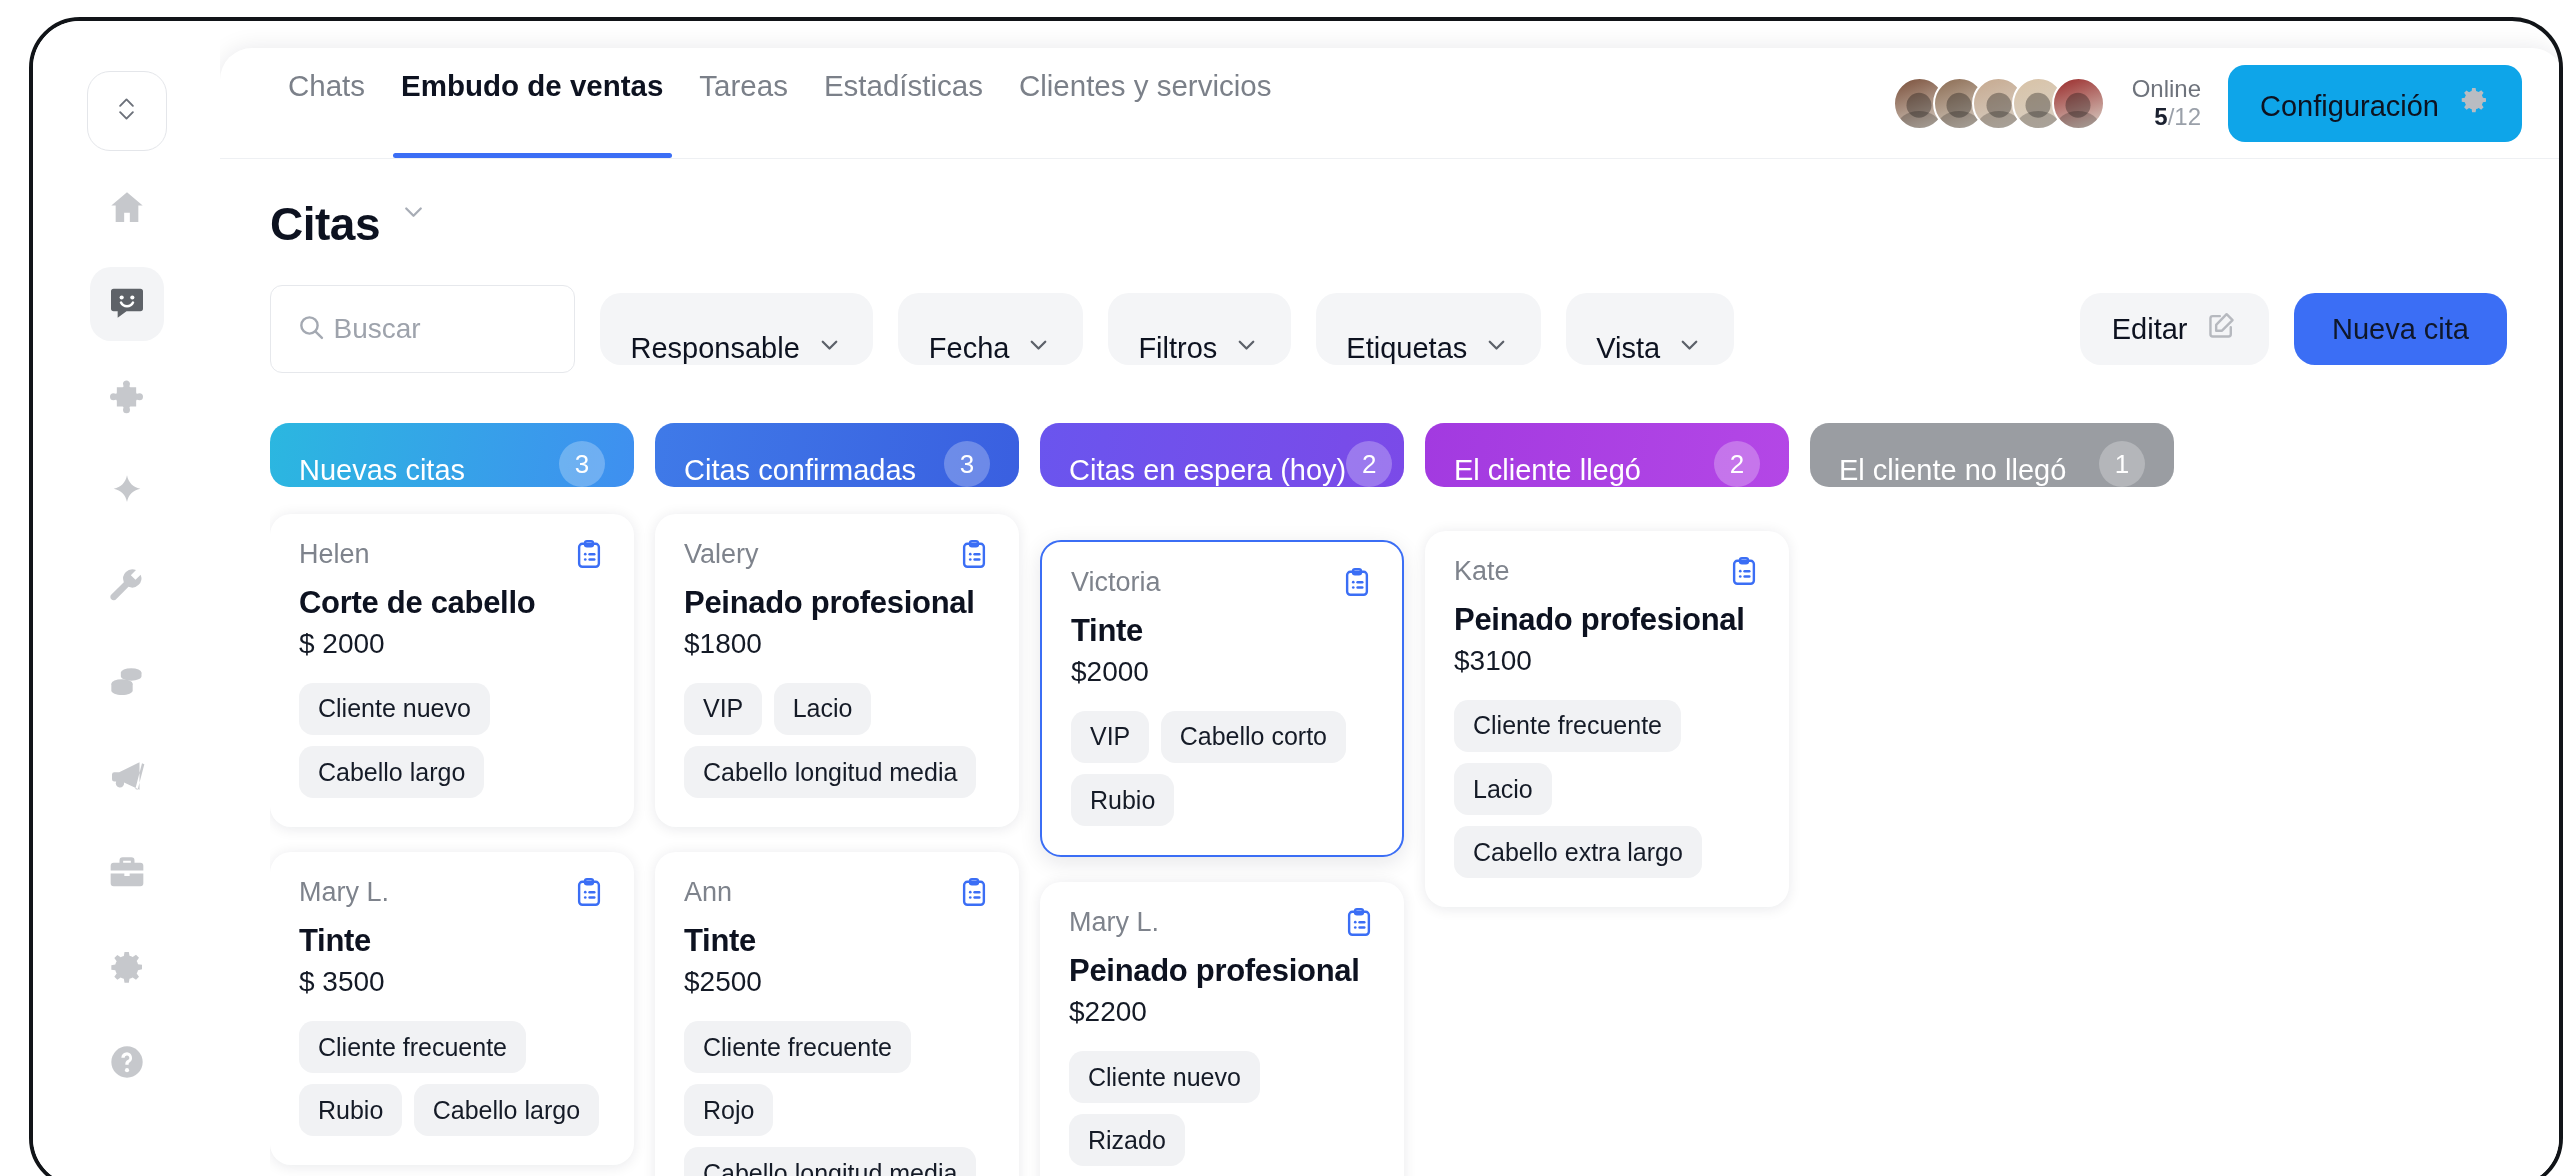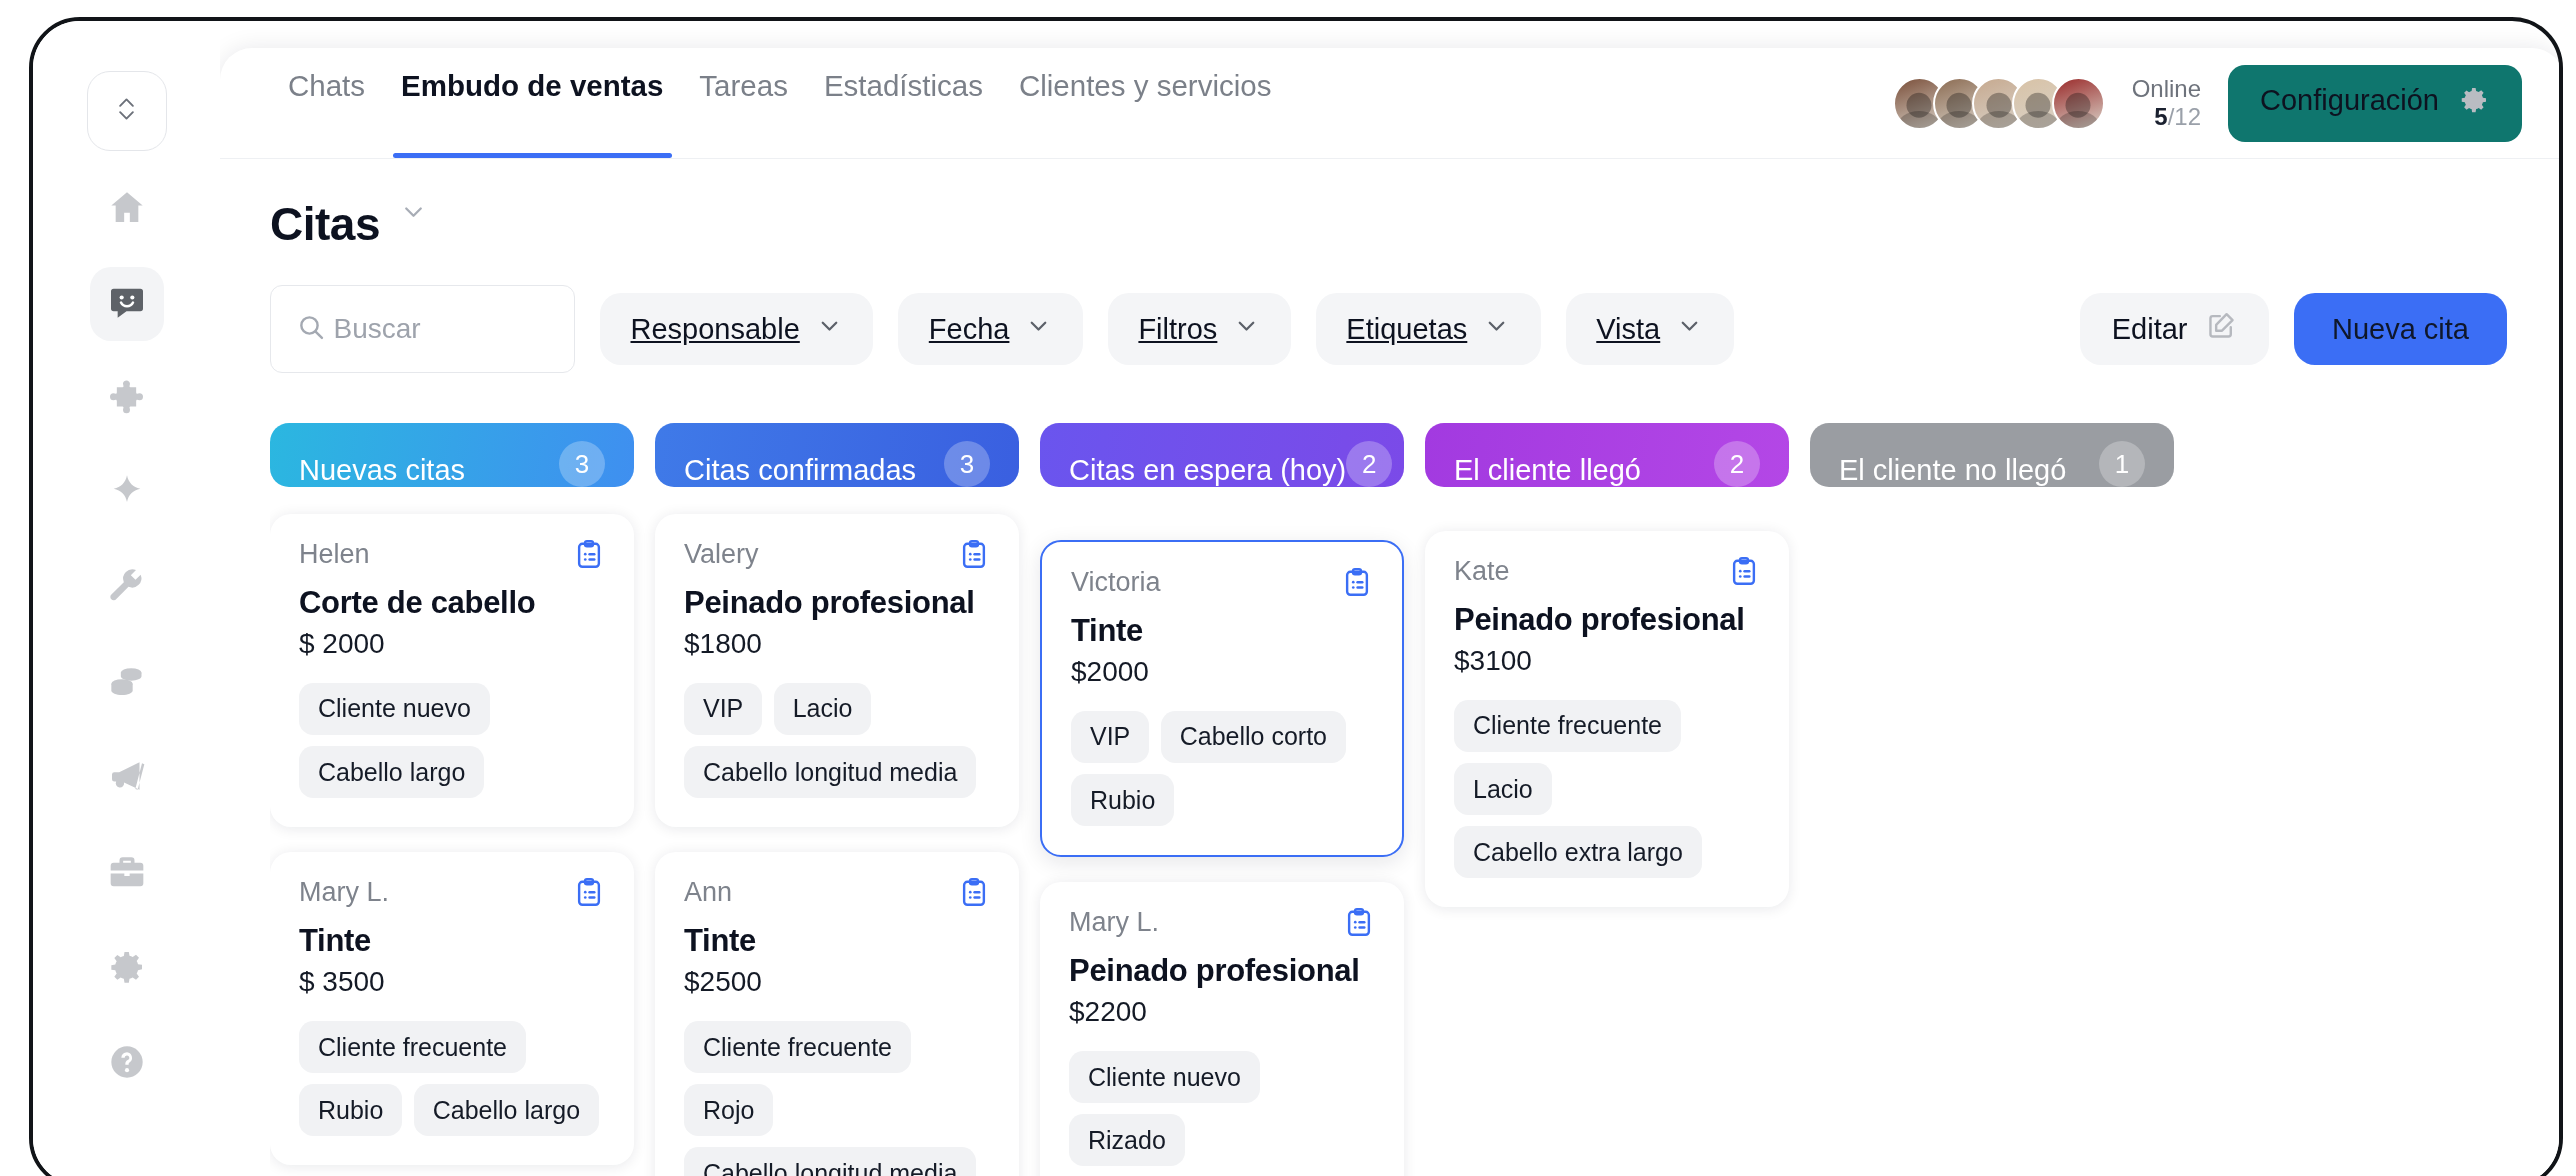--- a/index.html
+++ b/index.html
@@ -125,22 +125,22 @@
     background: rgba(0,0,0,0.22);
   }
   #online-block {
     font-size: 24px; color: #6e737c; line-height: 1.18;
     white-space: nowrap;
     text-align: right;
   }
   #online-block .count { color: #1b2130; font-weight: 600; font-size: 24px; }
   #online-block .count .slash { color: #9aa0a9; font-weight: 400; }
   #settings-btn {
-    display: flex; align-items: flex-start; gap: 19px;
-    background: #0f766e;
+    display: flex; align-items: flex-end; gap: 19px;
+    background: #0ea5e9;
     border-radius: 17px;
     padding: 19px 32px;
     font-size: 29px; color: #0d1220;
     cursor: pointer;
     white-space: nowrap;
   }
   #settings-btn svg { fill: #b9bcc2; }
 
   
   #board-area { padding: 38px 0 0 50px; position: relative; height: calc(100% - 111px); }
@@ -165,27 +165,27 @@
     cursor: text;
   }
   #search-box input {
     border: none; outline: none;
     font-size: 28px; color: #0d1220;
     font-family: "Liberation Sans", sans-serif;
     width: 100%; background: transparent;
   }
   #search-box input::placeholder { color: #9ea3ac; }
   .filter-chip {
-    display: flex; align-items: center; gap: 16px;
+    display: flex; align-items: flex-end; gap: 16px;
     height: 72px;
     background: #f4f5f7;
     border-radius: 21px;
     padding: 0 30.5px;
     font-size: 29px; color: #0d1220;
-    cursor: pointer; white-space: nowrap; text-decoration: underline;
+    cursor: pointer; white-space: nowrap;
   }
   .filter-chip svg { stroke: #5c6169; }
   #toolbar-right { margin-left: auto; display: flex; align-items: center; gap: 25px; }
   #edit-btn {
     display: flex; align-items: center; gap: 19px;
     height: 72px; background: #f4f5f7; border-radius: 21px;
     padding: 0 32px; font-size: 29px; color: #0d1220; cursor: pointer;
     white-space: nowrap;
   }
   #edit-btn svg { stroke: #b6b9bf; }

